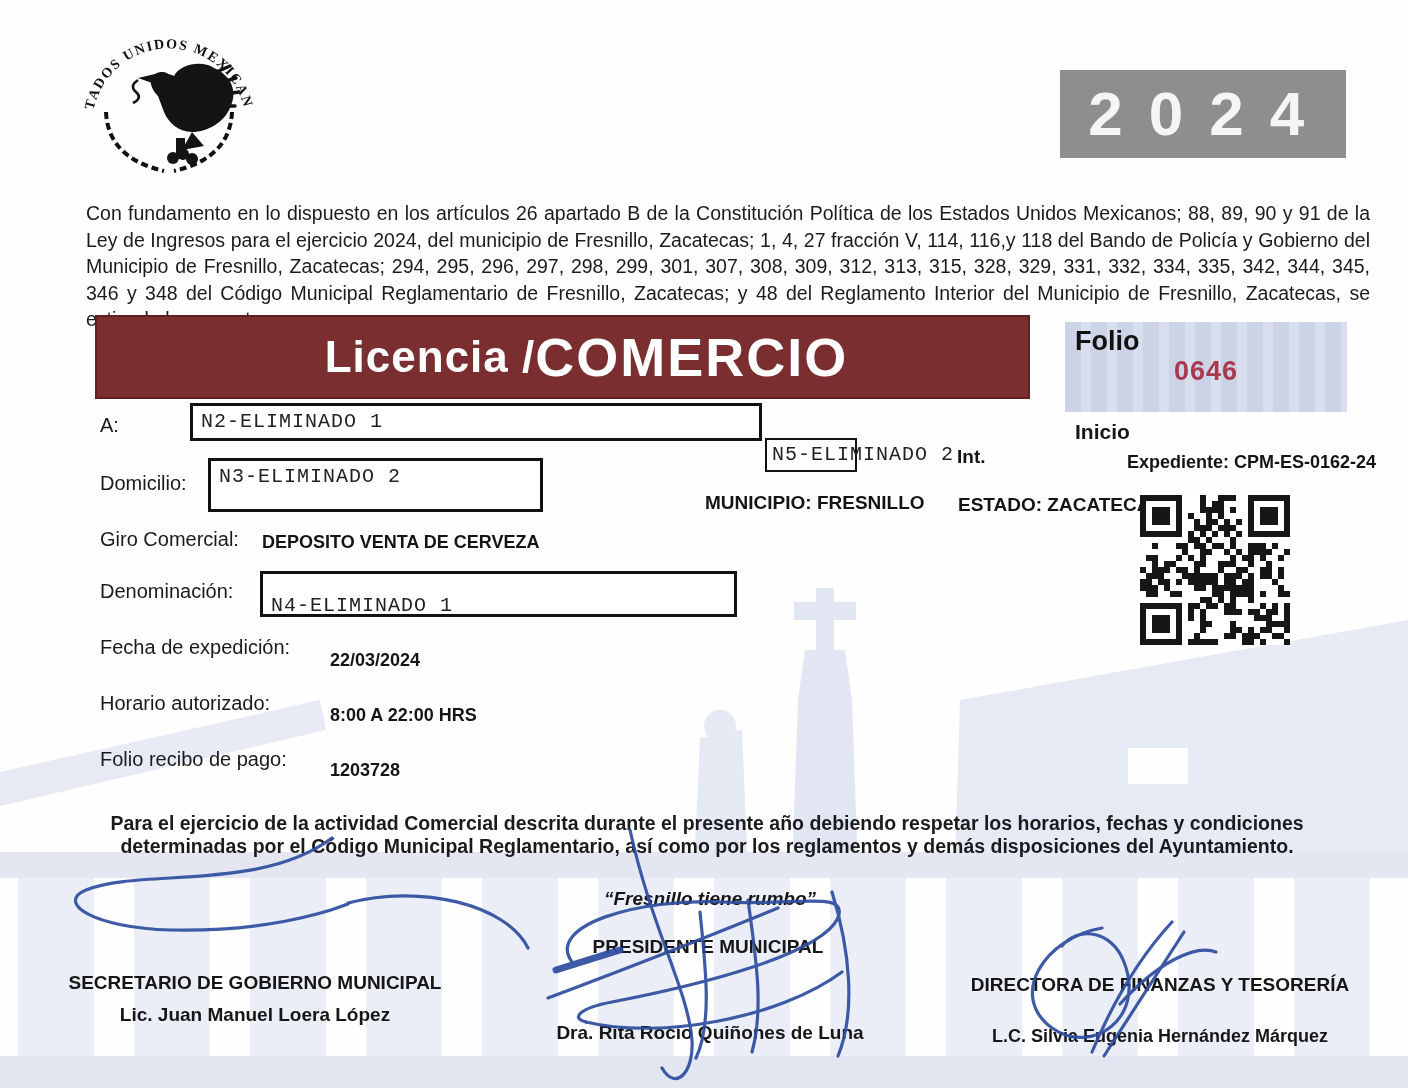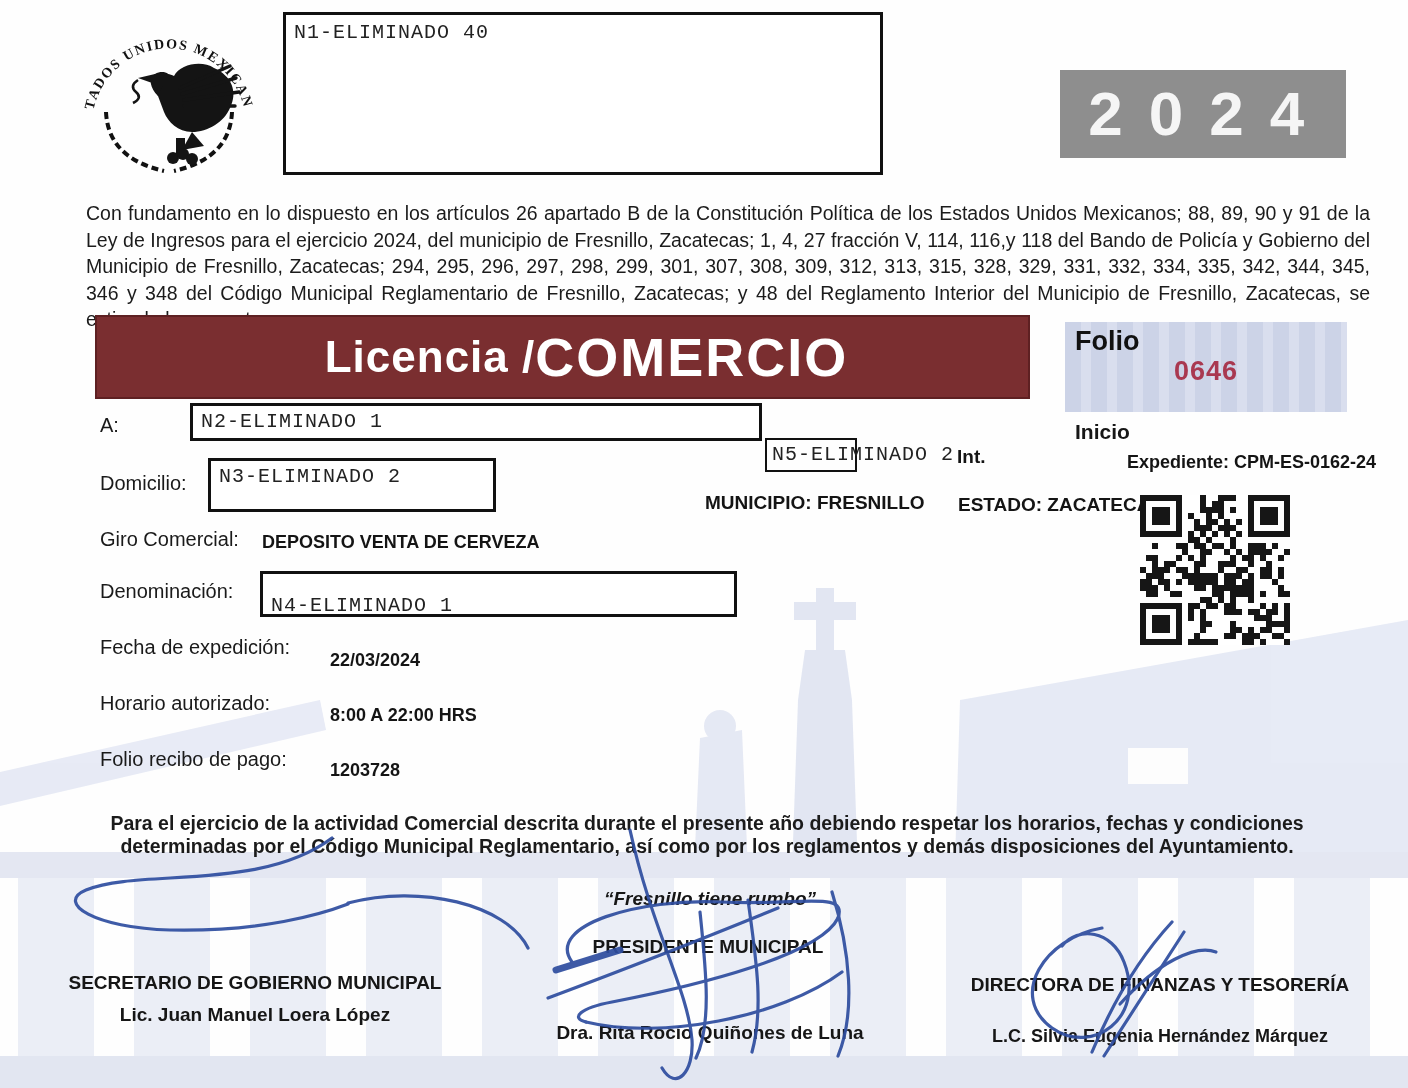--- a/index.html
+++ b/index.html
@@ -108,23 +108,20 @@
       <path d="M60,72 q -9,6 -2,12 q 7,6 -3,11" fill="none" stroke="#141414" stroke-width="2.6"></path>
 
       <path d="M114,124 L104,142 L126,138 Z" fill="#141414"></path>
       <rect x="98" y="130" width="9" height="18" fill="#141414"></rect>
       <circle cx="95" cy="150" r="6" fill="#141414"></circle>
         <circle cx="105" cy="146" r="6" fill="#141414"></circle>
       <circle cx="114" cy="151" r="6" fill="#141414"></circle>
     </svg>
   </div>
 
-  <div class="abs rbox n1box">
-    <span class="redact">N1-ELIMINADO 40</span>
-  </div>
 
   <div class="abs year">2024</div>
 
   <p class="abs intro">Con fundamento en lo dispuesto en los artículos 26 apartado B de la Constitución Política de los Estados Unidos Mexicanos; 88, 89, 90 y 91 de la Ley de Ingresos para el ejercicio 2024, del municipio de Fresnillo, Zacatecas; 1, 4, 27 fracción V, 114, 116,y 118 del Bando de Policía y Gobierno del Municipio de Fresnillo, Zacatecas; 294, 295, 296, 297, 298, 299, 301, 307, 308, 309, 312, 313, 315, 328, 329, 331, 332, 334, 335, 342, 344, 345, 346 y 348 del Código Municipal Reglamentario de Fresnillo, Zacatecas; y 48 del Reglamento Interior del Municipio de Fresnillo, Zacatecas, se extiende la presente:</p>
 
   <div class="abs banner">
     <span class="b1">Licencia /</span>
     <span class="b2">COMERCIO</span>
   </div>
 
@@ -138,21 +135,21 @@
   <div class="abs lbl" style="left:100px;top:414px;">A:</div>
   <div class="abs rbox" style="left:190px;top:403px;width:572px;height:38px;padding:4px 8px;">
     <span class="redact">N2-ELIMINADO 1</span>
   </div>
 
   <div class="abs" style="left:765px;top:438px;width:92px;height:34px;border:2.5px solid #111;z-index:1;box-sizing:border-box;"></div>
   <div class="abs redact" style="left:772px;top:443px;z-index:2;">N5-ELIMINADO 2</div>
   <div class="abs val" style="left:957px;top:446px;font-size:19px;">Int.</div>
 
   <div class="abs lbl" style="left:100px;top:472px;">Domicilio:</div>
-  <div class="abs rbox" style="left:208px;top:458px;width:288px;height:54px;padding:4px 8px;">
+  <div class="abs rbox" style="left:208px;top:458px;width:335px;height:54px;padding:4px 8px;">
     <span class="redact">N3-ELIMINADO 2</span>
   </div>
   <div class="abs val" style="left:705px;top:492px;font-size:19px;">MUNICIPIO:  FRESNILLO</div>
   <div class="abs val" style="left:958px;top:494px;font-size:19px;">ESTADO: ZACATECAS</div>
 
   <div class="abs lbl" style="left:100px;top:528px;">Giro Comercial:</div>
   <div class="abs val" style="left:262px;top:532px;">DEPOSITO VENTA DE CERVEZA</div>
 
   <div class="abs lbl" style="left:100px;top:580px;">Denominación:</div>
   <div class="abs rbox" style="left:260px;top:571px;width:477px;height:44px;padding:20px 8px;">

